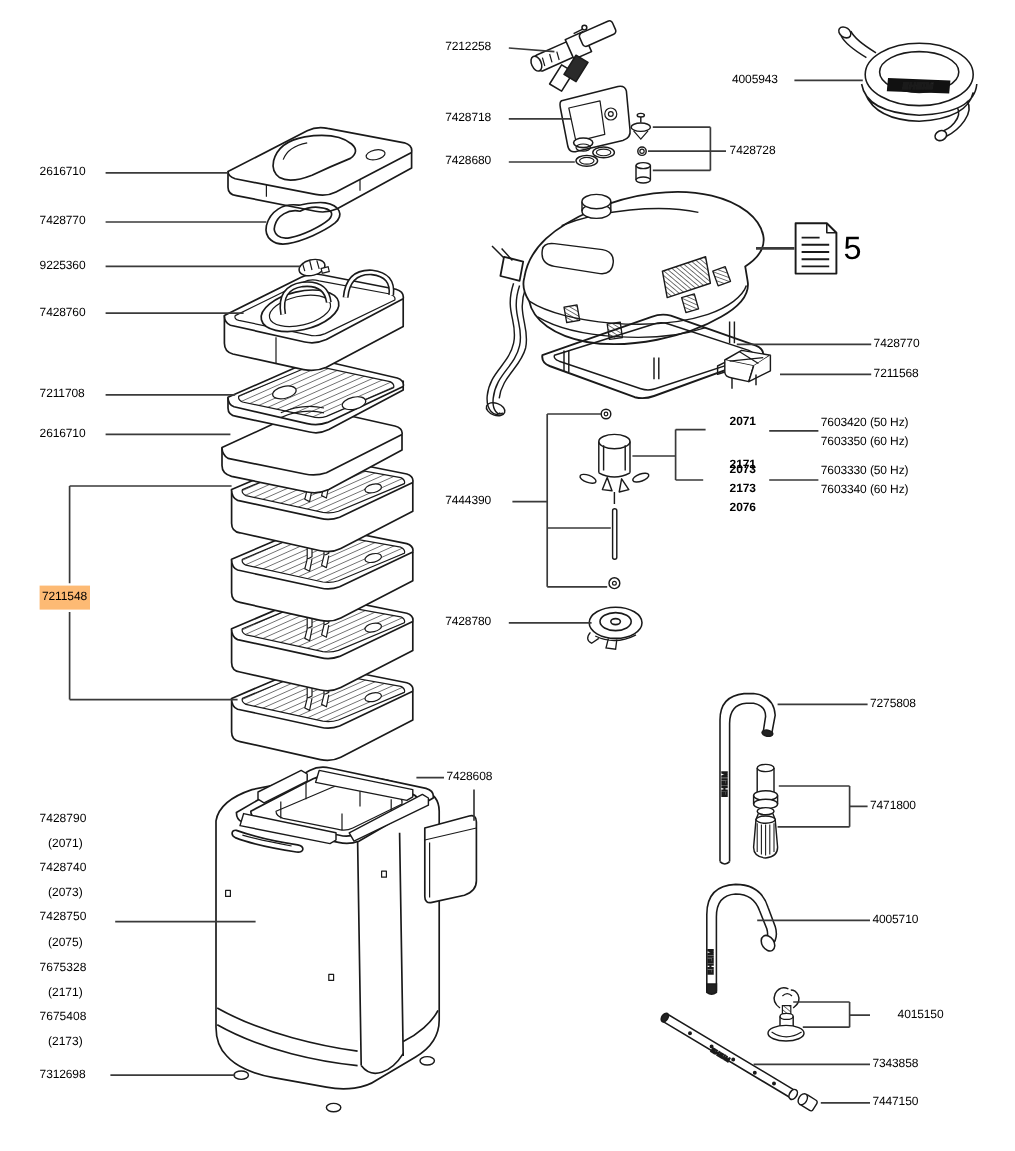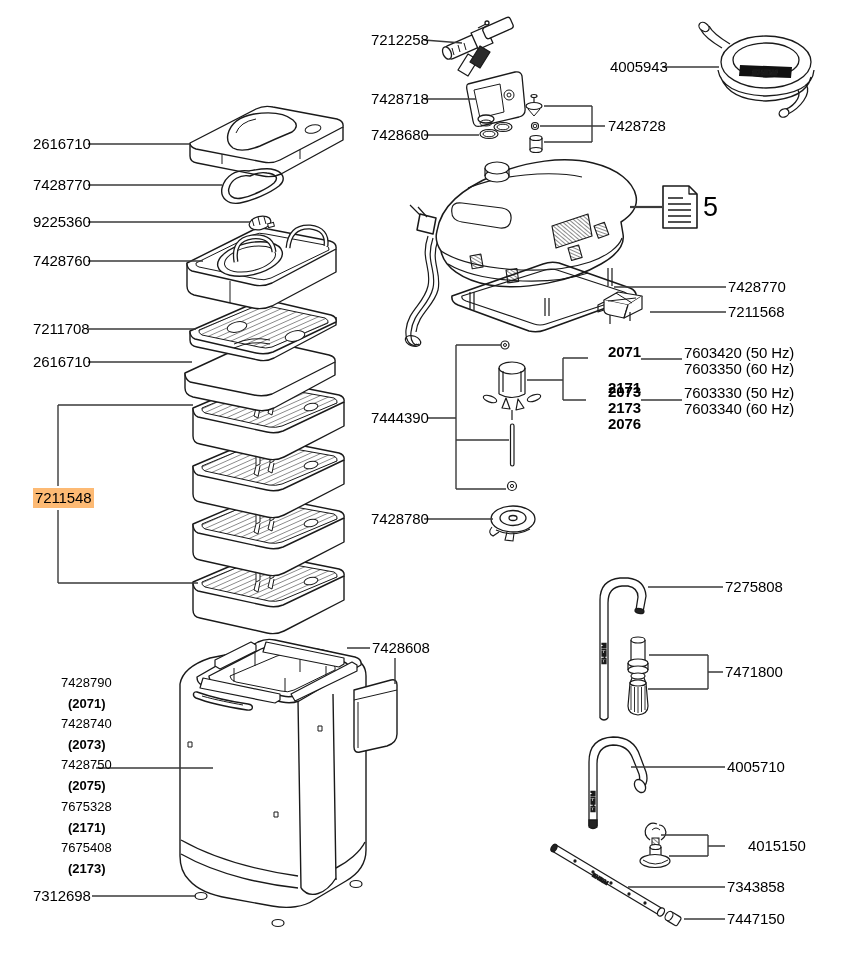--- a/index.html
+++ b/index.html
@@ -1,22 +1,22 @@
 <!DOCTYPE html>
 <html><head>
 <meta charset="utf-8">
 <style>
   html,body{margin:0;padding:0;background:#fff;}
   .stage{position:relative;width:846px;height:959px;background:#fff;overflow:hidden;
          font-family:"Liberation Sans",sans-serif;}
   .stage svg{position:absolute;left:0;top:0;}
-  .lbl{position:absolute;font-size:15px;line-height:18px;letter-spacing:-0.1px;color:#000;white-space:nowrap;}
+  .lbl{position:absolute;font-size:10px;line-height:18px;letter-spacing:-0.1px;color:#000;white-space:nowrap;}
   .lbl.b{font-weight:bold;}
-  .variant{position:absolute;font-size:13px;line-height:21px;color:#000;white-space:nowrap;margin-left:28px;}
-  .variant .model{font-weight:bold;padding-left:7px;}
+  .variant{position:absolute;font-size:10px;line-height:21px;color:#000;white-space:nowrap;}
+  .variant .model{font-weight:normal;padding-left:7px;}
   .big5{position:absolute;font-size:27px;color:#000;}
 </style>
 </head>
 <body>
 
 <div class="stage">
 
 <svg width="846" height="959" viewBox="0 0 846 959">
   <defs>
     <pattern id="hatch" width="4.5" height="4.5" patternUnits="userSpaceOnUse" patternTransform="rotate(-24)">

